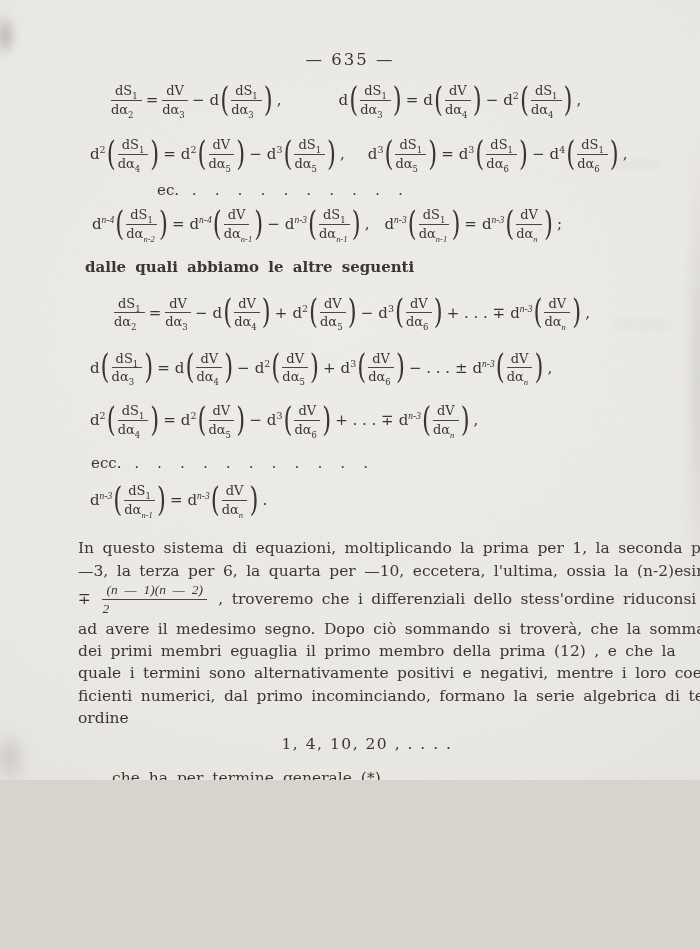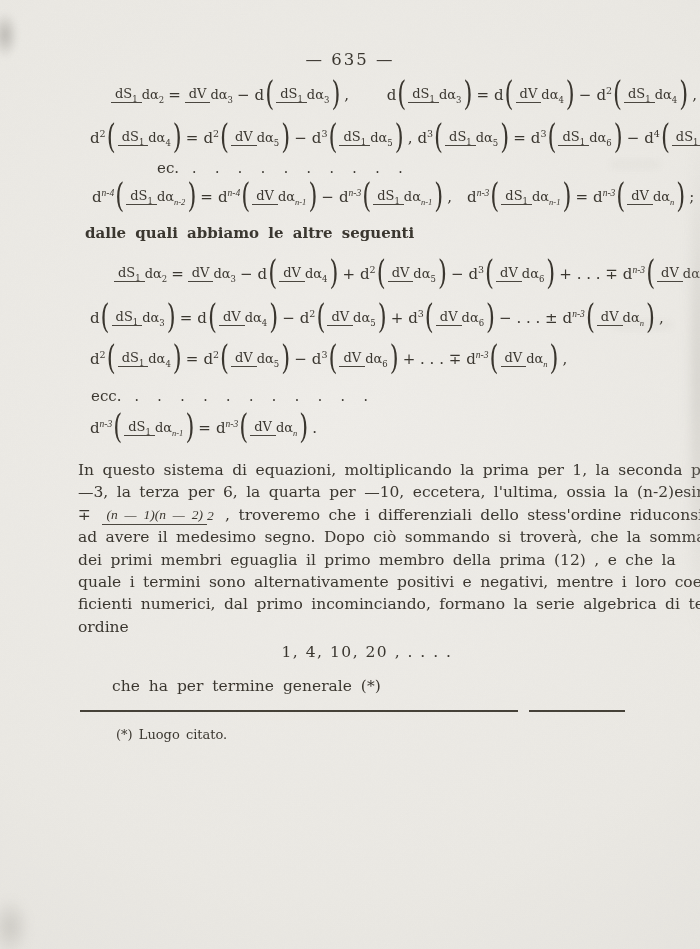--- a/index.html
+++ b/index.html
@@ -1,18 +1,18 @@
 <!DOCTYPE html>
 <html><head>
 <meta charset="utf-8">
 <style>
   html,body{margin:0;padding:0;}
   body{width:700px;height:949px;overflow:hidden;background:#d6d4cd;}
   .page{
-    position:relative;width:700px;height:949px;overflow:hidden;
+    position:relative;width:700px;height:780px;overflow:hidden;
     background:radial-gradient(135% 105% at 48% 42%, #efede9 0%, #ebe9e4 50%, #e3e1db 82%, #d8d6cf 97%, #cfcdc6 100%);
     color:#3a362f;
     font-family:"DejaVu Serif","Liberation Serif",serif;
   }
   .noise{position:absolute;left:0;top:0;pointer-events:none;opacity:.55;}
   .smudge{position:absolute;pointer-events:none;}
   .smudge.s1{left:-8px;top:12px;width:26px;height:46px;background:radial-gradient(closest-side,#807d77,rgba(128,125,119,0));opacity:.45;filter:blur(3px);}
   .smudge.s2{right:-10px;top:120px;width:22px;height:520px;background:radial-gradient(closest-side,#b4b1aa,rgba(180,177,170,0));opacity:.5;filter:blur(6px);}
   .smudge.s3{left:-10px;bottom:-8px;width:40px;height:60px;background:radial-gradient(closest-side,#a5a29b,rgba(165,162,155,0));opacity:.4;filter:blur(5px);}
   .ghost{position:absolute;pointer-events:none;background:#8a877f;opacity:.05;filter:blur(3px);border-radius:4px;}
@@ -21,21 +21,21 @@
 
   .eqs{padding-left:88px;margin-top:14px;}
   .eqrow{display:flex;align-items:center;font-size:15px;white-space:nowrap;}
   .eqrow .op{margin:0 3px;}
   .eqrow .dots{letter-spacing:7px;margin-left:10px;font-size:14px;}
   .gap{display:inline-block;height:1px;}
   .dop{margin-left:2px;}
   sup{font-size:9.5px;vertical-align:super;line-height:0;letter-spacing:0;}
   sub{font-size:9px;vertical-align:sub;line-height:0;}
   .it{font-style:italic;font-family:Liberation Serif, serif;}
-  .frac{display:inline-flex;flex-direction:row;align-items:flex-start;text-align:center;
+  .frac{display:inline-flex;flex-direction:column;align-items:flex-start;text-align:center;
         font-size:13px;line-height:1.2;margin:0 1px;vertical-align:middle;}
   .frac .num{border-bottom:1px solid #4a463f;padding:0 4px 1px 4px;}
   .frac .den{padding-top:1px;}
   .frac sub{font-size:8.5px;}
   .paren{font-size:23px;line-height:1;transform:scaleY(1.45);padding:0 1px;font-weight:400;}
 
   .connector{padding-left:85px;margin-top:16px;font-size:15px;word-spacing:4px;font-weight:bold;}
 
   .para{padding:0 70px 0 78px;margin-top:20px;font-size:15.5px;line-height:22.4px;}
   .pline{white-space:nowrap;word-spacing:3.5px;}

